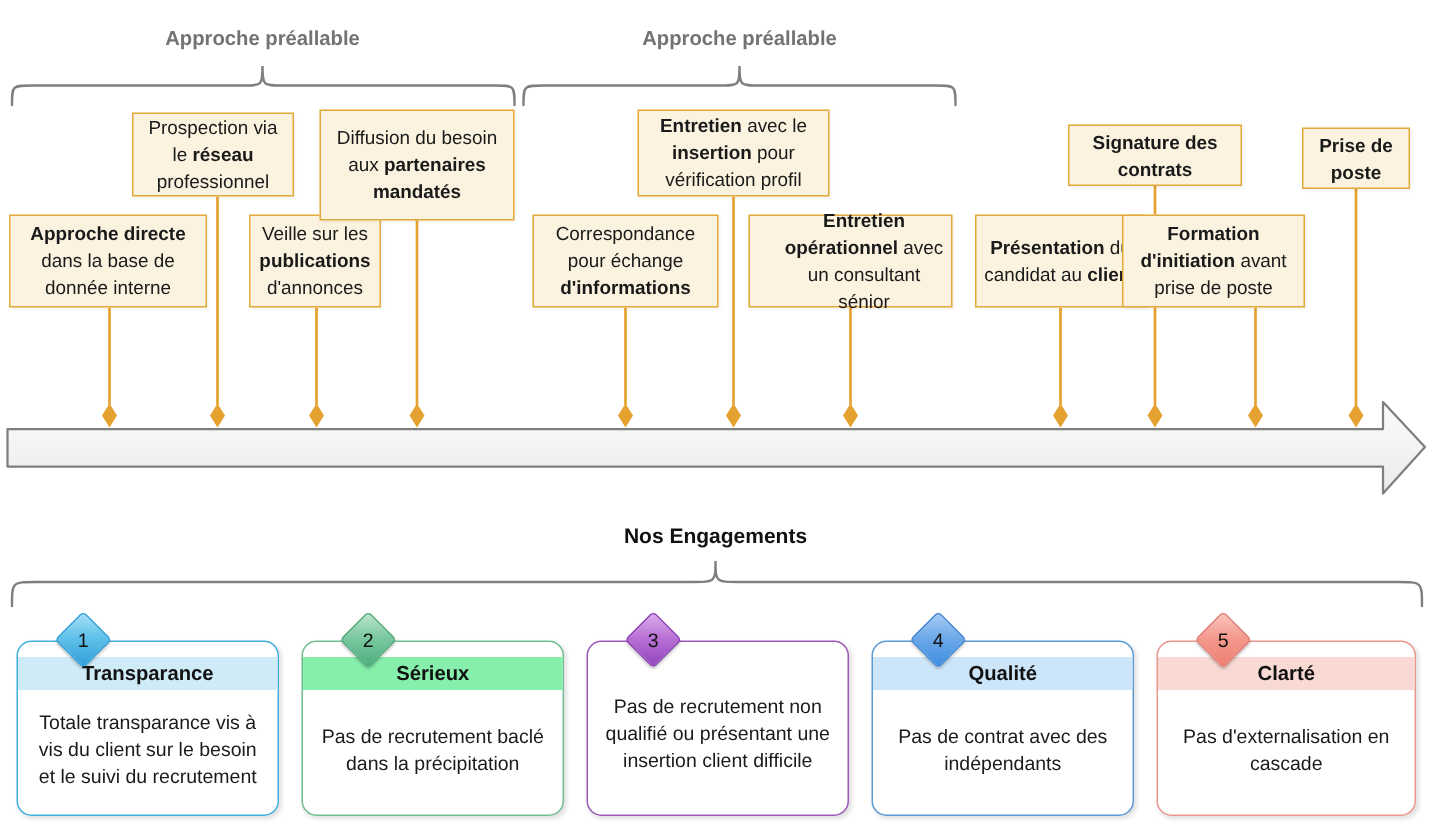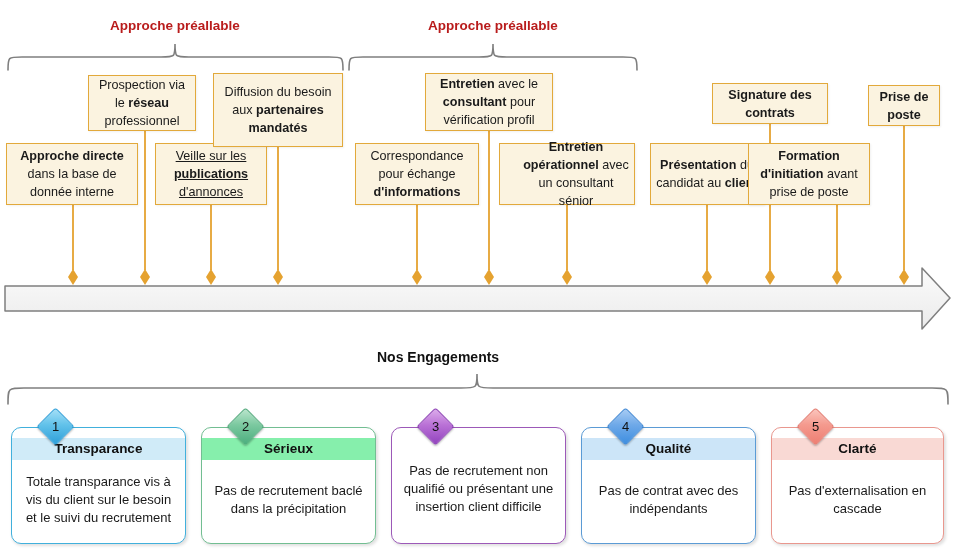--- a/index.html
+++ b/index.html
@@ -2,24 +2,24 @@
 <html><head>
 <meta charset="utf-8">
 <style>
   html,body{margin:0;padding:0;background:#fff;}
   .canvas{
     position:relative;width:956px;height:560px;background:#ffffff;overflow:hidden;
     font-family:"Liberation Sans","DejaVu Sans",sans-serif;color:#1a1a1a;
   }
   .overlay{position:absolute;left:0;top:0;width:956px;height:560px;pointer-events:none;}
   .phase-label{
-    position:absolute;text-align:center;font-weight:bold;font-size:13.5px;color:#b91c1c;
+    position:absolute;text-align:center;font-weight:bold;font-size:13.5px;color:#737373;
   }
   .nos-label{
-    position:absolute;text-align:left;font-weight:bold;font-size:14px;color:#111;
+    position:absolute;text-align:center;font-weight:bold;font-size:14px;color:#111;
   }
   .mbox{
     position:absolute;background:#FBF3E0;border:1.6px solid #E2A93B;
     display:flex;align-items:center;justify-content:center;
     box-sizing:border-box;text-align:center;
     box-shadow:1px 1px 2px rgba(0,0,0,0.06);
   }
   .mtext{font-size:12.6px;line-height:18px;padding:2px 4px;}
   .mtext .b{font-weight:bold;}
   .card{
@@ -112,31 +112,31 @@
 
   <div class="phase-label" style="left:75px;top:18px;width:200px;">Approche préallable</div>
   <div class="phase-label" style="left:393px;top:18px;width:200px;">Approche préallable</div>
 
   <div class="mbox" style="left:6px;top:143px;width:132px;height:62px;">
     <div class="mtext"><span class="b">Approche directe</span><span> dans la base de donnée interne</span></div>
   </div>
   <div class="mbox" style="left:88px;top:75px;width:108px;height:56px;">
     <div class="mtext"><span>Prospection via le </span><span class="b">réseau</span><span> professionnel</span></div>
   </div>
-  <div class="mbox" style="left:155px;top:143px;width:112px;height:62px;text-decoration:underline;">
+  <div class="mbox" style="left:166px;top:143px;width:88px;height:62px;">
     <div class="mtext"><span>Veille sur les </span><span class="b">publications</span><span> d'annonces</span></div>
   </div>
   <div class="mbox" style="left:213px;top:73px;width:130px;height:74px;">
     <div class="mtext"><span>Diffusion du besoin aux </span><span class="b">partenaires mandatés</span></div>
   </div>
   <div class="mbox" style="left:355px;top:143px;width:124px;height:62px;">
     <div class="mtext"><span>Correspondance pour échange </span><span class="b">d'informations</span></div>
   </div>
   <div class="mbox" style="left:425px;top:73px;width:128px;height:58px;">
-    <div class="mtext"><span class="b">Entretien</span><span> avec le </span><span class="b">consultant</span><span> pour vérification profil</span></div>
+    <div class="mtext"><span class="b">Entretien</span><span> avec le </span><span class="b">insertion</span><span> pour vérification profil</span></div>
   </div>
   <div class="mbox" style="left:499px;top:143px;width:136px;height:62px;padding-left:18px;">
     <div class="mtext"><span class="b">Entretien opérationnel</span><span> avec un consultant sénior</span></div>
   </div>
   <div class="mbox" style="left:650px;top:143px;width:114px;height:62px;">
     <div class="mtext"><span class="b">Présentation</span><span> du candidat au </span><span class="b">client</span></div>
   </div>
   <div class="mbox" style="left:712px;top:83px;width:116px;height:41px;">
     <div class="mtext"><span class="b">Signature des contrats</span></div>
   </div>

